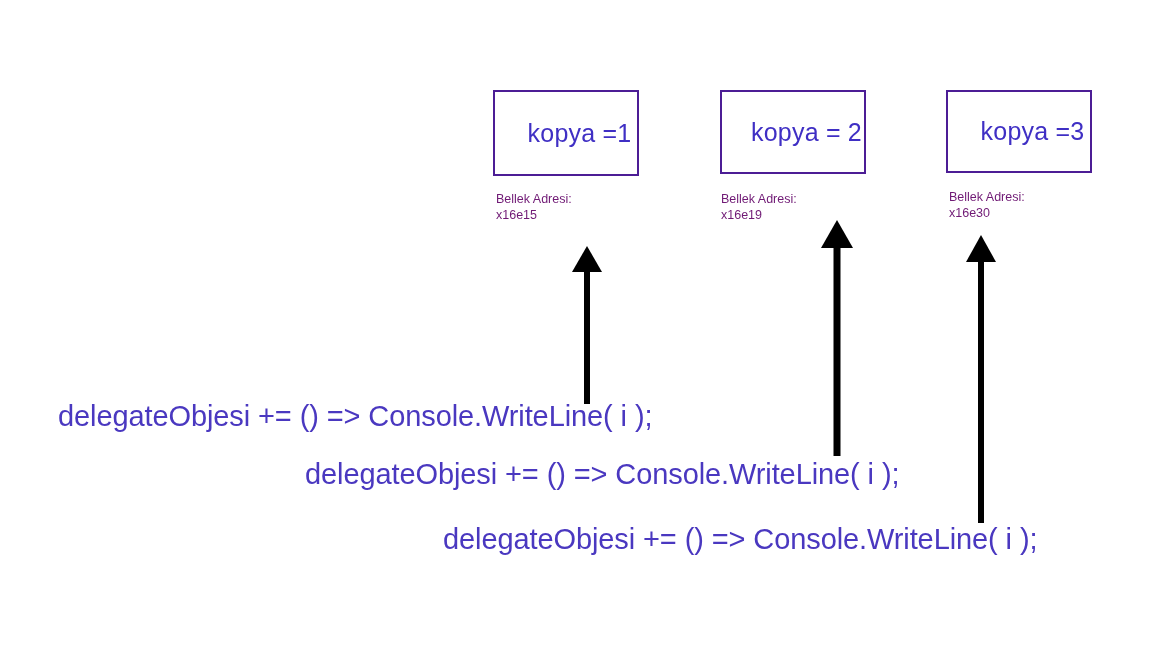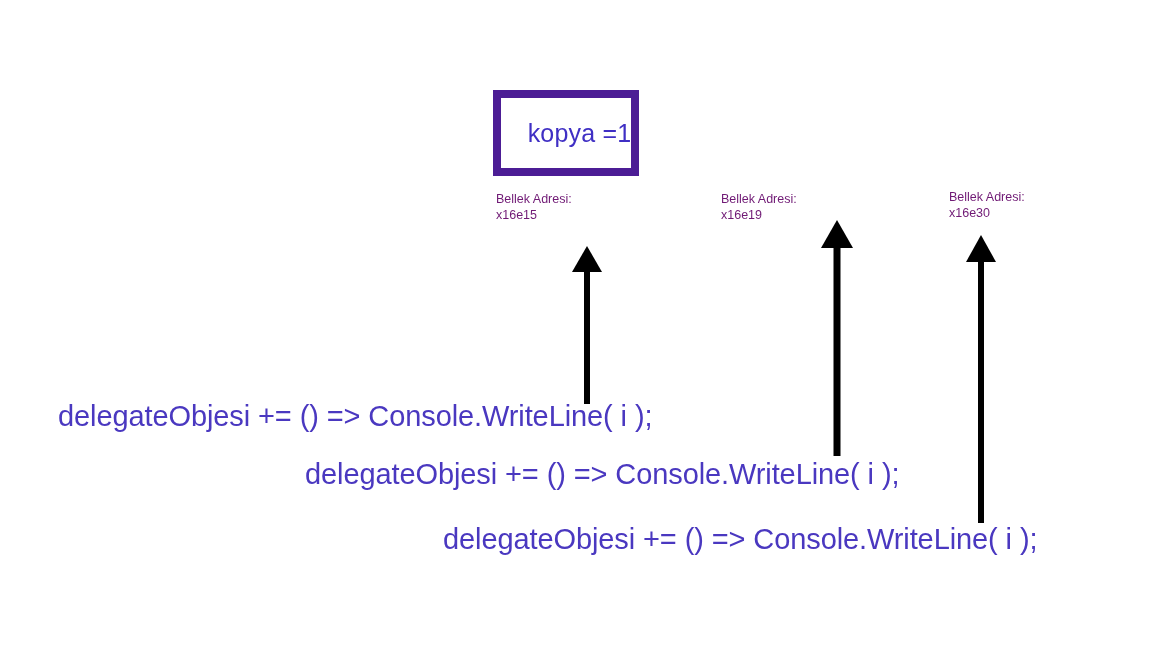--- a/index.html
+++ b/index.html
@@ -15,21 +15,21 @@
     width: 1154px;
     height: 649px;
     background: #ffffff;
     overflow: hidden;
   }
 
   
   .copy-box {
     position: absolute;
     box-sizing: border-box;
-    border: 8px solid #4c1d95;
+    border: 2px solid #4c1d95;
     background: #ffffff;
     display: flex;
     align-items: center;
     justify-content: center;
     padding-left: 27px;
   }
   .copy-box-label {
     color: #3f2fc4;
     font-size: 25px;
     font-family: "Liberation Sans", sans-serif;
@@ -86,25 +86,31 @@
 <div id="canvas">
 
   <div class="copy-box" id="box-1">
     <span class="copy-box-label">kopya =1</span>
   </div>
   <div class="address-caption" id="addr-1">
     <span class="addr-label">Bellek Adresi:</span>
     <span class="addr-value">x16e15</span>
   </div>
 
+  <div class="copy-box" id="box-2">
+    <span class="copy-box-label">kopya = 2</span>
+  </div>
   <div class="address-caption" id="addr-2">
     <span class="addr-label">Bellek Adresi:</span>
     <span class="addr-value">x16e19</span>
   </div>
 
+  <div class="copy-box" id="box-3">
+    <span class="copy-box-label">kopya =3</span>
+  </div>
   <div class="address-caption" id="addr-3">
     <span class="addr-label">Bellek Adresi:</span>
     <span class="addr-value">x16e30</span>
   </div>
 
   <div class="arrow" id="arrow-1">
     <svg width="34" height="158" viewBox="0 0 34 158">
       <polygon points="17,0 32,26 2,26" fill="#000000"></polygon>
       <rect x="14" y="22" width="6" height="136" fill="#000000"></rect>
     </svg>

